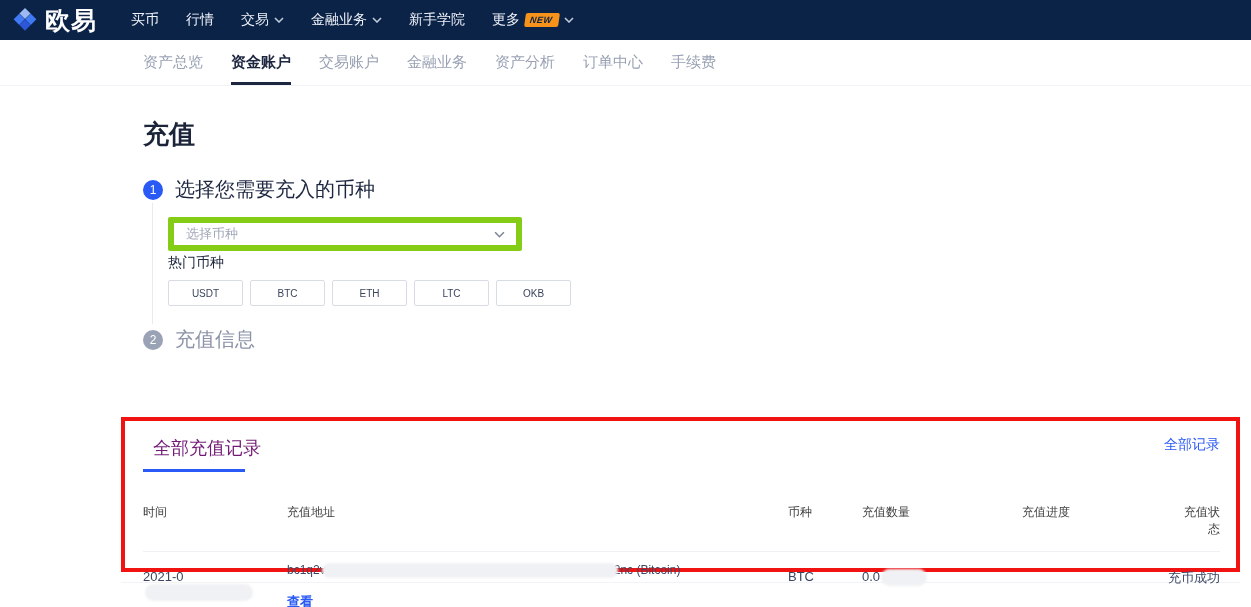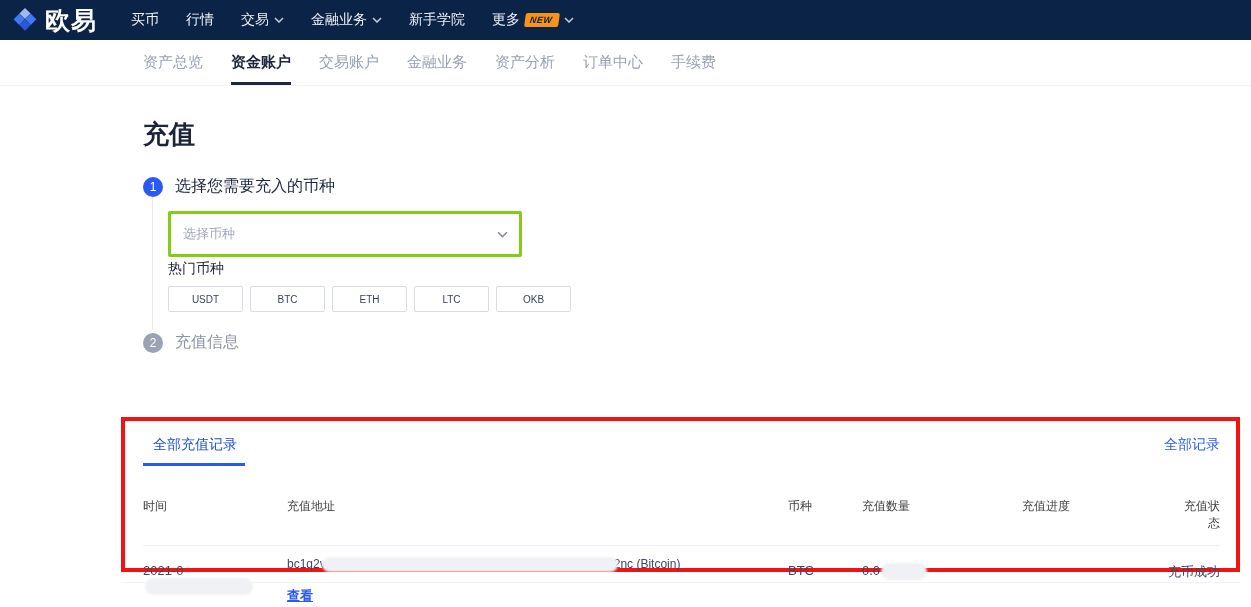--- a/index.html
+++ b/index.html
@@ -25,33 +25,33 @@
   .subtab { display:flex; align-items:center; font-size:15px; color:#98a0b3; cursor:pointer; position:relative; }
   .subtab.active { color:#1e2740; font-weight:bold; }
   .subtab.active::after { content:""; position:absolute; left:0; right:0; bottom:0; height:3px; background:#1e2740; }
 
   
   .main { padding-left:143px; }
   .page-title { margin-top:31px; font-size:26px; font-weight:bold; color:#1b2438; }
   .step-row { display:flex; align-items:center; gap:12px; margin-top:24px; }
   .step-dot { width:20px; height:20px; border-radius:50%; background:#2a5af5; color:#fff; font-size:12px; display:flex; align-items:center; justify-content:center; flex:0 0 20px; }
   .step-dot.gray { background:#9aa2b5; }
-  .step-label { font-size:16px; color:#1e2740; }
+  .step-label { font-size:20px; color:#1e2740; }
   .step-label.gray { color:#8b93a7; }
   .step-body { margin-left:9px; border-left:1px solid #e8eaf0; padding:14px 0 18px 15px; }
-  .select-box { width:354px; height:46px; border:3px solid #84cc16; border-radius:2px; display:flex; align-items:center; justify-content:space-between; padding:0 12px; cursor:pointer; }
+  .select-box { width:354px; height:34px; border:6px solid #84cc16; border-radius:2px; display:flex; align-items:center; justify-content:space-between; padding:0 12px; cursor:pointer; }
   .select-placeholder { font-size:13px; color:#a0a7b8; }
   .hot-label { margin-top:3px; font-size:14px; color:#20293f; }
   .coin-row { display:flex; gap:7px; margin-top:8px; }
   .coin-btn { width:75px; height:26px; border:1px solid #d8dce5; border-radius:2px; background:#fff; font-size:10px; color:#3a445c; display:flex; align-items:center; justify-content:center; cursor:pointer; }
 
   
   .records { margin:64px 11px 0 121px; border:4px solid #f11212; height:155px; padding:13px 16px 0 18px; background:#fff; }
   .rec-head { display:flex; align-items:flex-start; justify-content:space-between; }
-  .rec-tab { font-size:14px; color:#1d4ed8; cursor:pointer; padding:2px 10px 0 10px; }
+  .rec-tab { font-size:18px; color:#701a75; cursor:pointer; padding:2px 10px 0 10px; }
   .rec-tab-wrap { display:inline-block; }
   .rec-underline { height:3px; background:#2a5af5; margin-top:9px; width:102px; }
   .rec-all { font-size:14px; color:#2a5af5; cursor:pointer; margin-top:2px; }
   .tbl-head { display:flex; margin-top:32px; font-size:12px; color:#404040; }
   .tbl-divider { height:1px; background:#eef0f4; margin-top:13px; }
   .tbl-row { display:flex; align-items:flex-start; padding-top:11px; font-size:13px; color:#3c4664; }
   .c-time { width:144px; }
   .c-addr { width:501px; }
   .c-coin { width:74px; }
   .c-amt  { width:160px; }

